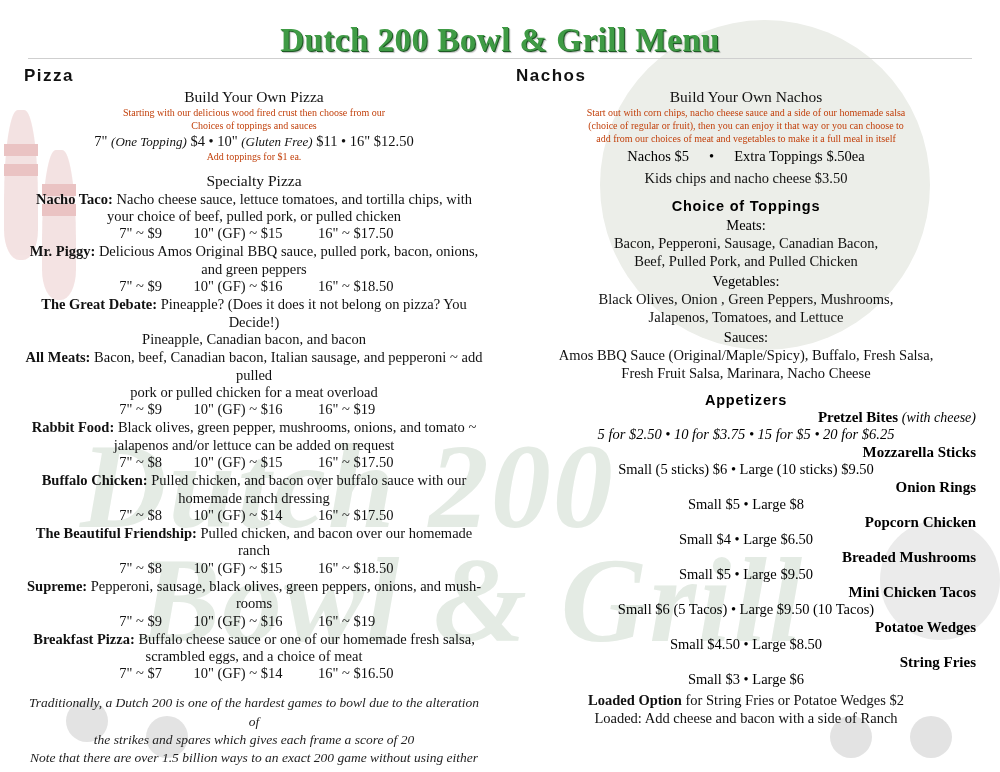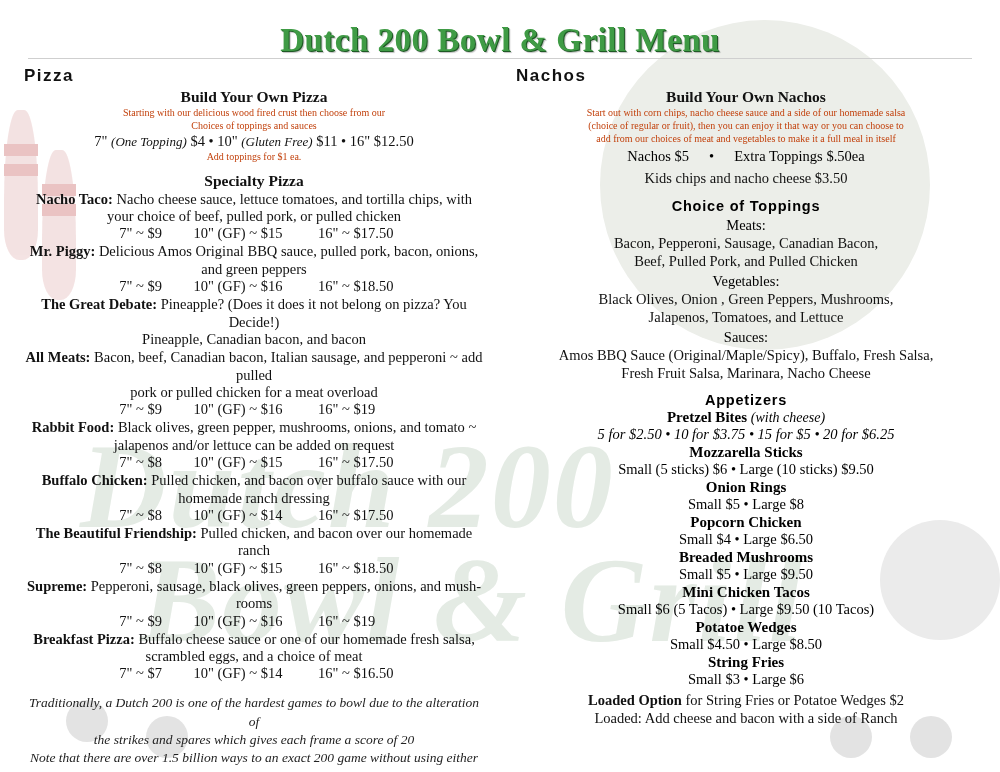--- a/index.html
+++ b/index.html
@@ -110,21 +110,21 @@
     font-family: "Liberation Sans", sans-serif;
     font-size: 17px;
     font-weight: bold;
     letter-spacing: 1.5px;
     color: #111;
     margin: 4px 0 2px;
   }
   .sub-title {
     text-align: center;
     font-size: 15.5px;
-    font-weight: bold;
+    font-weight: normal;
     color: #111;
     margin: 1px 0 1px;
   }
   .para {
     text-align: center;
     font-size: 10px;
     color: #c2410c;
     line-height: 1.22;
     margin: 0 0 1px;
   }
@@ -177,21 +177,21 @@
     line-height: 1.25;
   }
   .nachos-prices {
     text-align: center;
     font-size: 14.5px;
     margin-top: 4px;
   }
   .dot-sep { display: inline-block; width: 38px; text-align: center; }
   .app-item { margin-top: 1px; }
   .app-name {
-    text-align: center;
+    text-align: right;
     font-size: 15px;
     font-weight: bold;
   }
   .app-name i { font-weight: normal; font-size: 14px; }
   .app-prices {
     text-align: center;
     font-size: 14.5px;
   }
   .app-prices i { font-style: italic; }
   .toppings-head {

